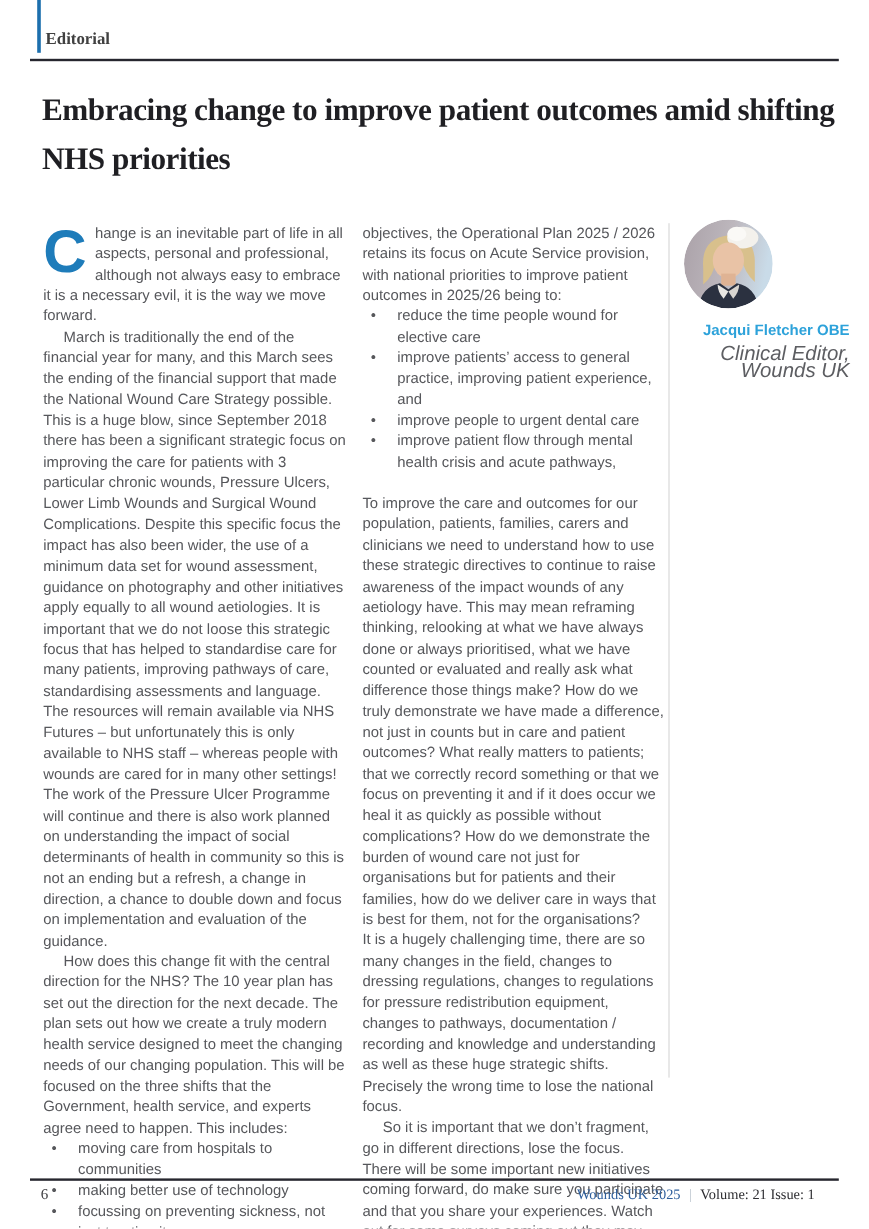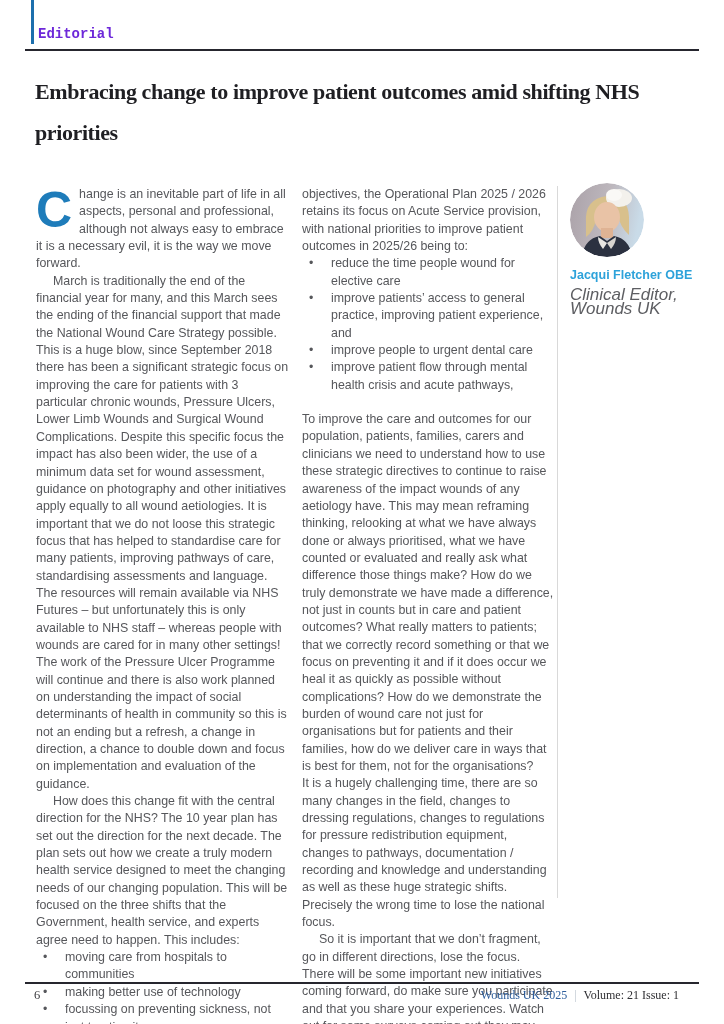--- a/index.html
+++ b/index.html
@@ -4,45 +4,45 @@
 <style>
   html,body { margin:0; padding:0; background:#ffffff; }
   .page {
     position:relative; width:724px; height:1024px; background:#ffffff;
     font-family:"Liberation Sans", sans-serif; overflow:hidden;
   }
   
   .accent-bar { position:absolute; left:31px; top:0; width:3px; height:44px; background:#1c6fad; }
   .section-label {
     position:absolute; left:38px; top:26px;
-    font-family:Liberation Mono, monospace; font-weight:bold; font-size:14px; color:#6d28d9;
+    font-family:Liberation Serif, serif; font-weight:bold; font-size:14px; color:#404040;
   }
   .top-rule { position:absolute; left:25px; top:49px; width:674px; height:2px; background:#26262e; }
   
   .page-title {
     position:absolute; left:35px; top:71px; width:662px;
-    font-family:"Liberation Serif", serif; font-weight:bold; font-size:22px;
+    font-family:"Liberation Serif", serif; font-weight:bold; font-size:26px;
     line-height:41px; letter-spacing:-0.4px; color:#1f1f23; margin:0;
   }
   
   .columns { position:absolute; left:36px; top:186px; width:520px; display:flex; gap:13px; }
   .col { width:253px; font-size:12.4px; line-height:17.35px; color:#56575b; }
   .col p { margin:0; }
   .indent { text-indent:17px; }
   .gap-above { margin-top:17px !important; }
   .drop-cap {
     float:left; font-size:50px; line-height:42px; font-weight:bold;
     color:#1e7cba; padding:3px 7px 2px 0;
   }
   ul.bullets { list-style:none; margin:0; padding:0; }
   ul.bullets li { position:relative; padding-left:29px; }
   ul.bullets li::before { content:"\2022"; position:absolute; left:7px; top:0; color:#56575b; }
   
   .divider { position:absolute; left:557px; top:186px; width:1px; height:712px; background:#d9d9d9; }
-  .sidebar { position:absolute; left:570px; top:183px; width:138px; }
+  .sidebar { position:absolute; left:570px; top:183px; width:138px;text-align:right; }
   .avatar { width:74px; height:74px; border-radius:50%; display:block; }
   .author-name { margin-top:11px; color:#2da2da; font-weight:bold; font-size:12.5px; line-height:15px; }
   .author-role { margin-top:5px; color:#5d5e62; font-style:italic; font-size:17px; line-height:14px; }
   
   .footer-rule { position:absolute; left:25px; top:982px; width:674px; height:2px; background:#26262e; }
   .page-number {
     position:absolute; left:34px; top:988px;
     font-family:"Liberation Serif", serif; font-size:12.5px; color:#3a3a3e;
   }
   .footer-right {

